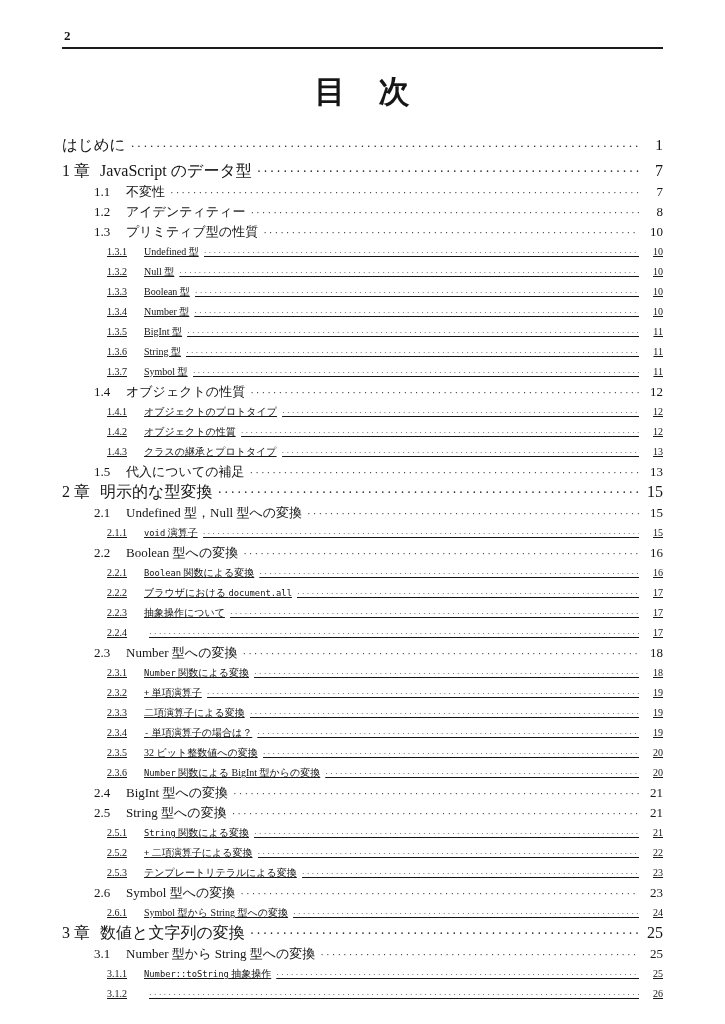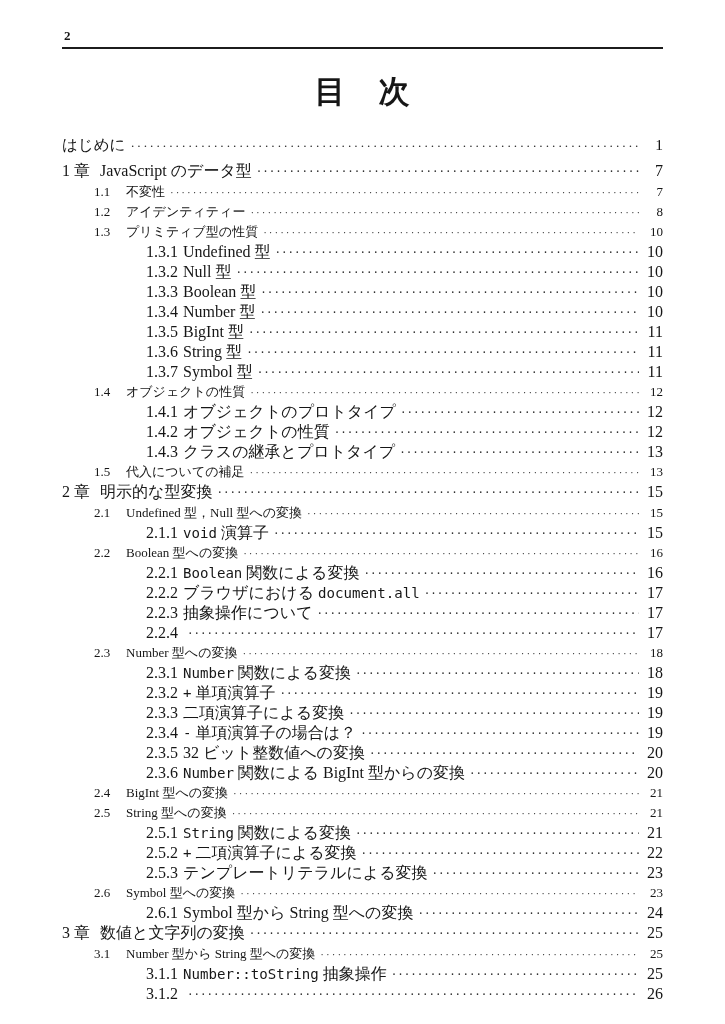--- a/index.html
+++ b/index.html
@@ -78,23 +78,24 @@
     line-height: 20px;
   }
   .chapter .num { min-width: 38px; }
   .section {
     font-size: 13px;
     line-height: 19px;
     margin-left: 32px;
   }
   .section .num { min-width: 32px; }
   .subsection {
-    font-size: 16px;
+    font-size: 10px;
     line-height: 19px;
-    margin-left: 84px;
+    margin-left: 45px;
+    text-decoration: underline;
   }
   .subsection .num { min-width: 37px; }
 </style>
 </head>
 <body>
 
 <div class="sheet">
   <header class="pagehead">
     <span class="folio">2</span>
     <div class="headrule"></div>

